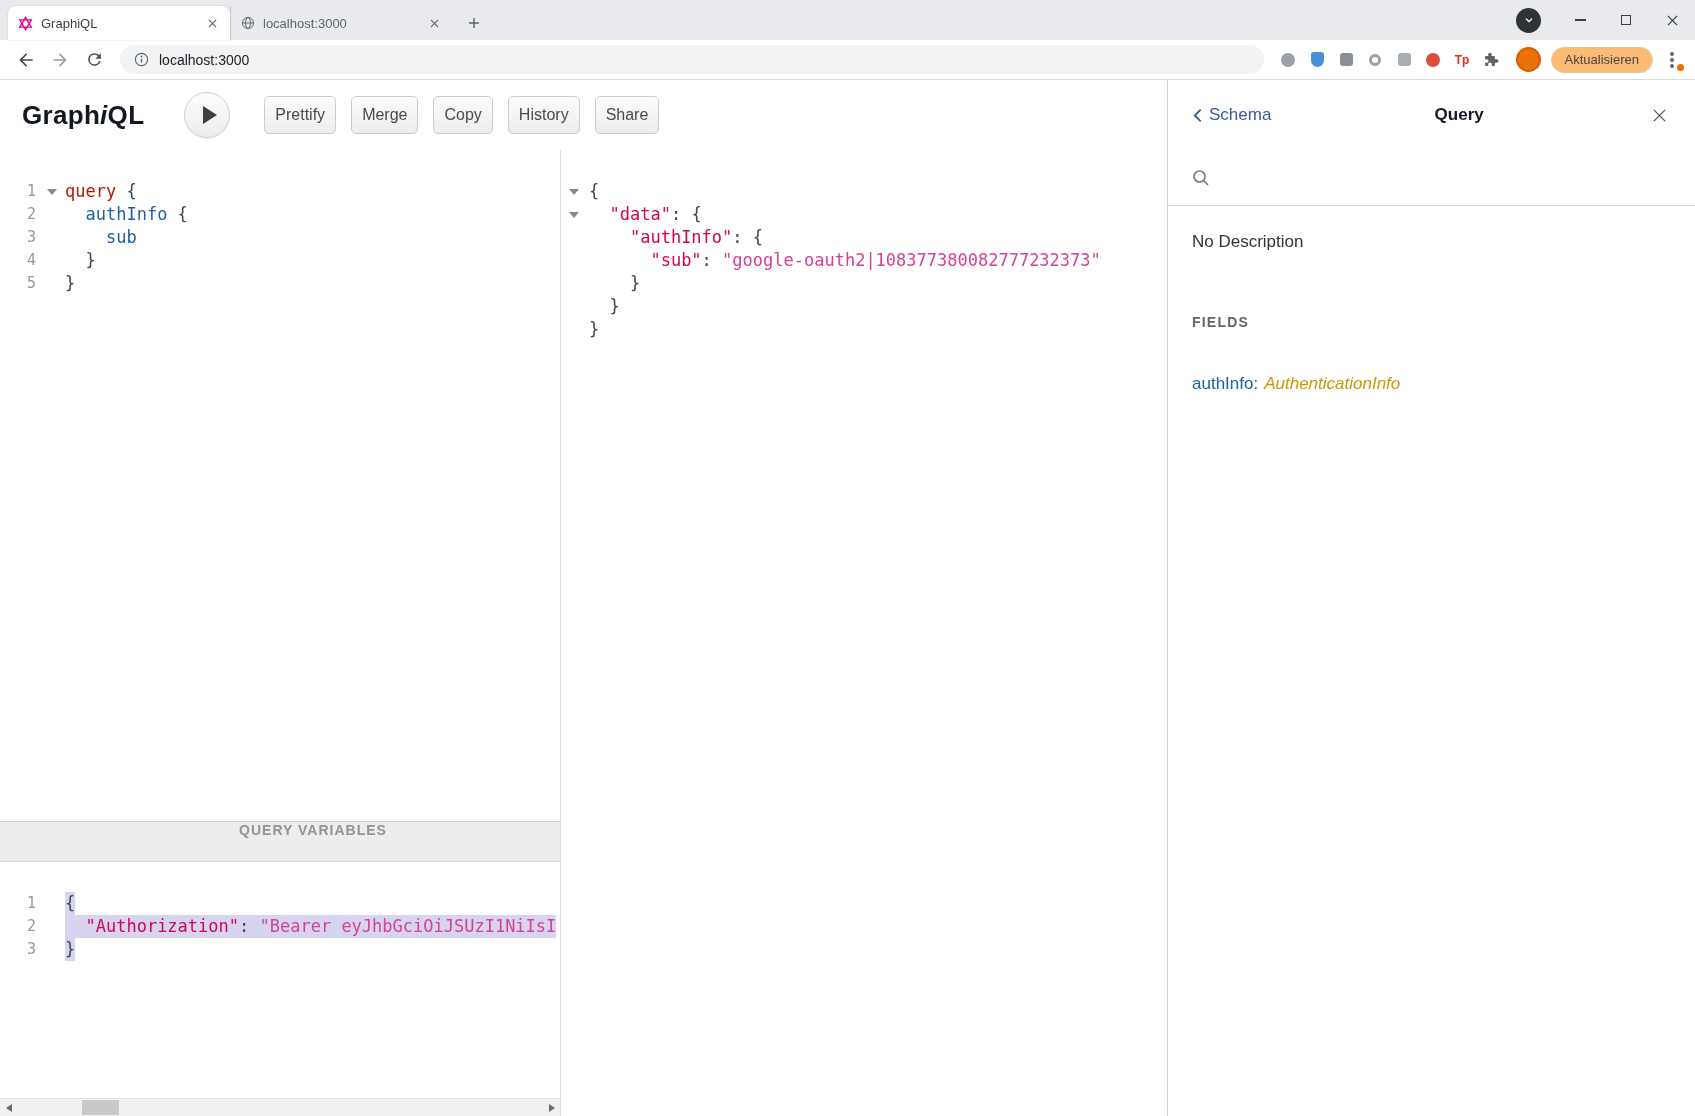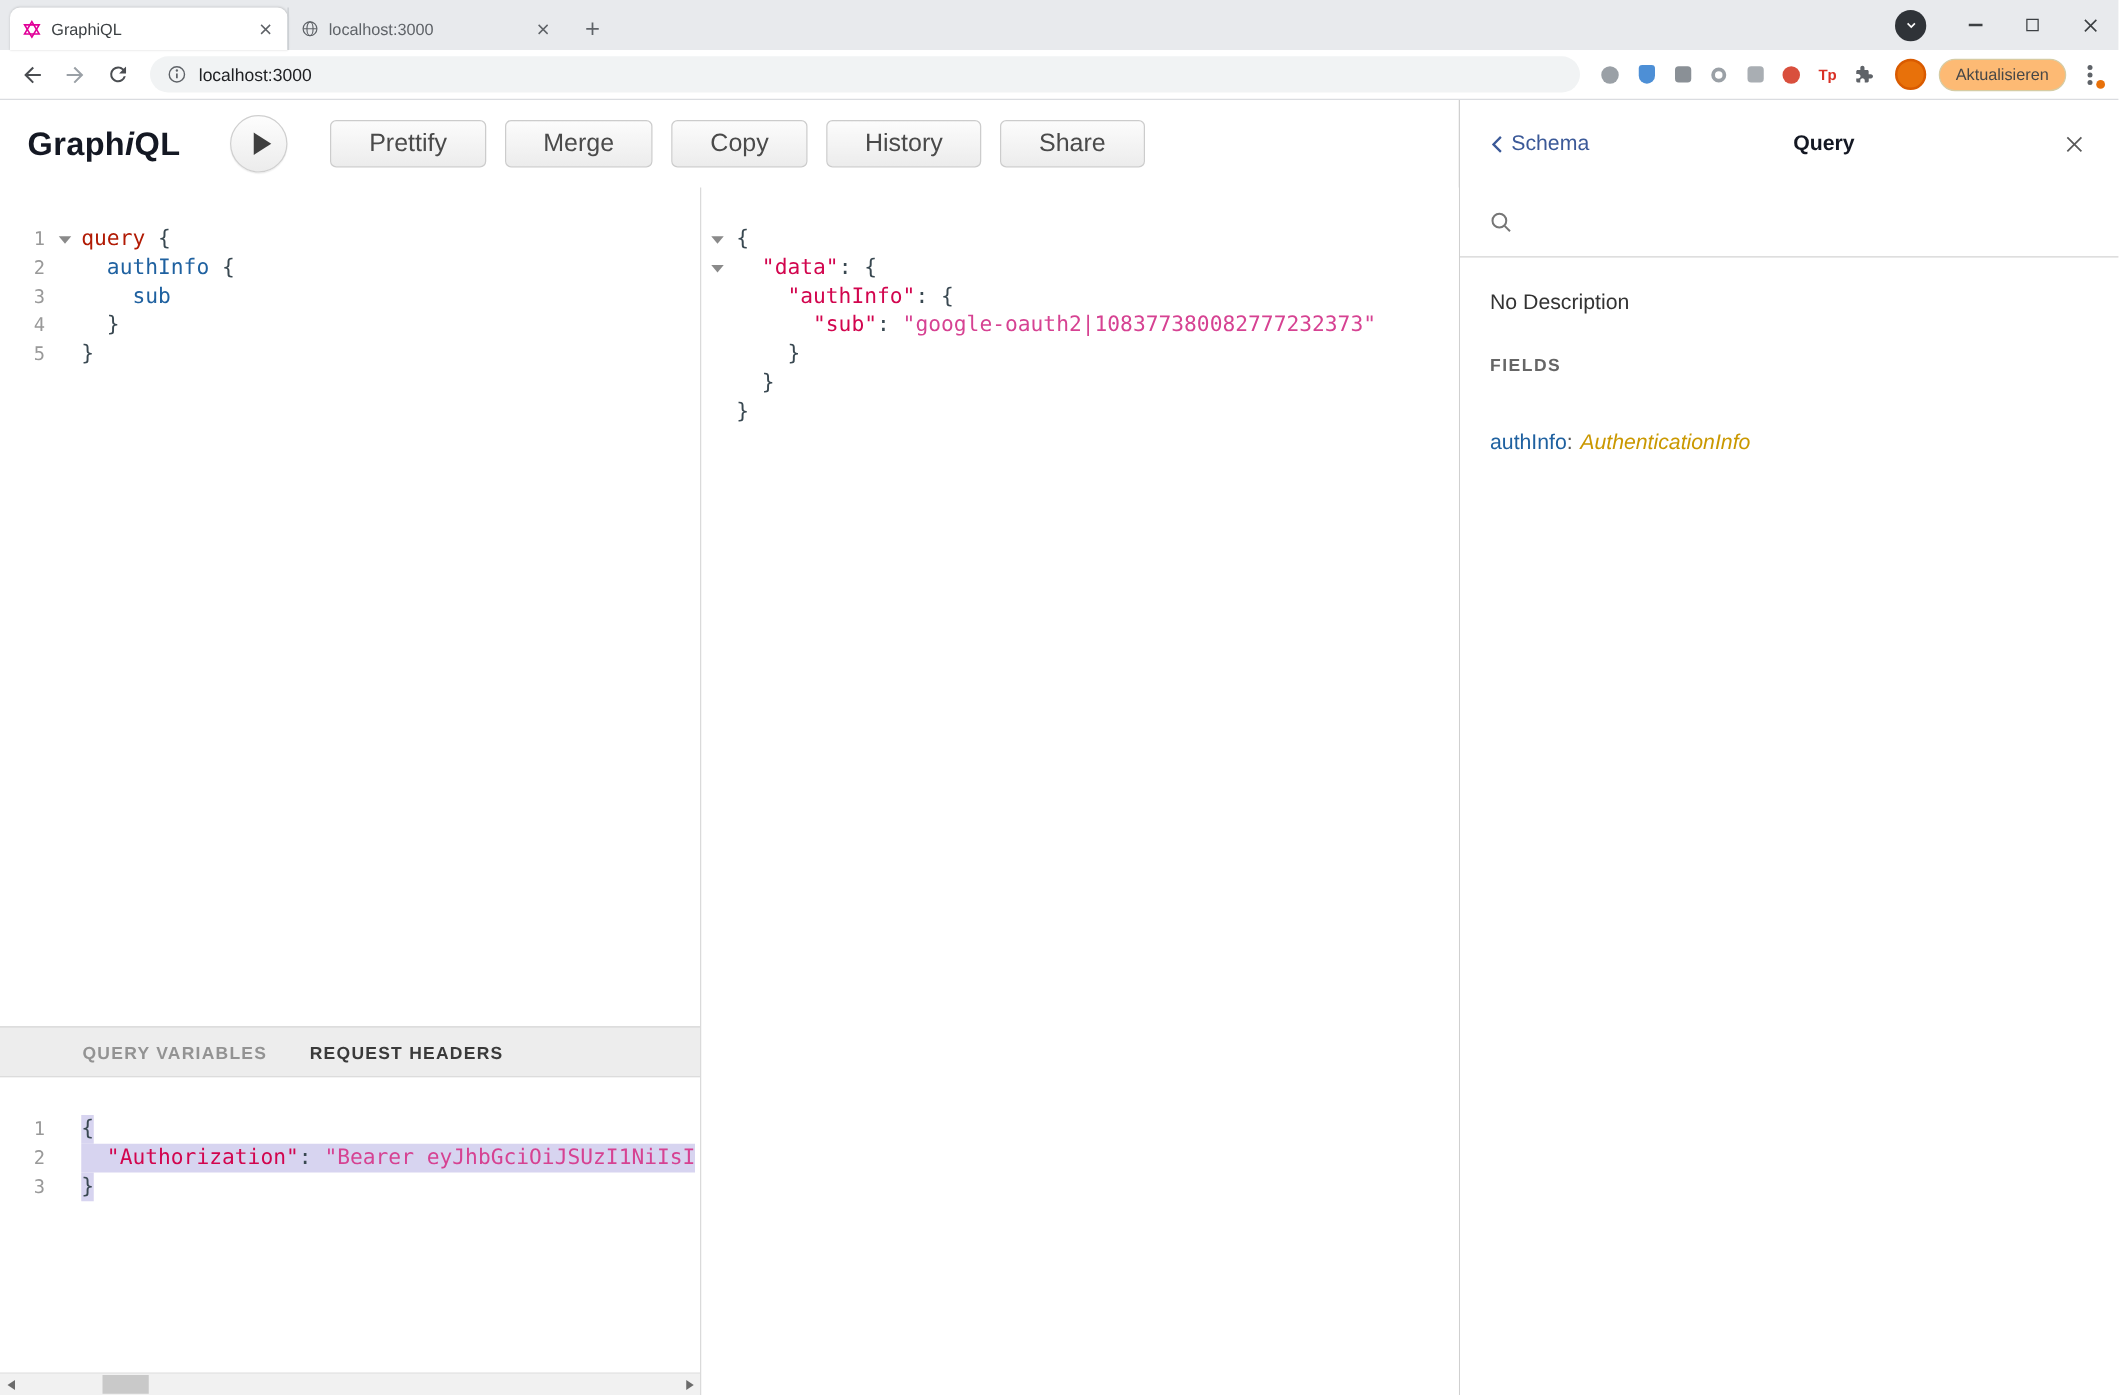--- a/index.html
+++ b/index.html
@@ -46,21 +46,21 @@
   .main-left{width:1167px;flex:none;display:flex;flex-direction:column;}
   .topbar{height:70px;flex:none;display:flex;align-items:center;padding-left:22px;}
   .logo{font-size:26px;font-weight:bold;color:#141823;margin-right:40px;letter-spacing:.3px;}
   .logo em{font-style:italic;}
   .execute{width:46px;height:46px;border-radius:50%;border:1px solid #CFCFCF;flex:none;
            background:linear-gradient(#FDFDFD,#ECECEC);display:flex;align-items:center;justify-content:center;
            cursor:pointer;margin-right:34px;box-shadow:0 1px 1px rgba(0,0,0,.08);}
   .play-triangle{width:0;height:0;border-top:9px solid transparent;border-bottom:9px solid transparent;
                  border-left:14px solid #3F3F3F;margin-left:5px;}
   .tb-group{display:flex;gap:15px;}
-  .tb-btn{height:38px;padding:0 30px;font-size:20px;color:#4A4A4A;font-family:inherit;
+  .tb-btn{height:38px;padding:0 10px;font-size:16px;color:#4A4A4A;font-family:inherit;
           background:linear-gradient(#FCFCFC,#ECECEC);border:1px solid #CCC;border-radius:5px;cursor:pointer;}
 
   .workspace{position:relative;flex:1;}
   .query-pane{position:absolute;top:0;bottom:0;left:0;width:561px;border-right:1px solid #DADADA;background:#fff;}
   .result-pane{position:absolute;top:0;bottom:0;left:562px;right:0;overflow:hidden;background:#fff;}
 
   
   .code-editor{font-family:"DejaVu Sans Mono","Liberation Mono",monospace;font-size:17px;background:#fff;
                overflow:hidden;padding-top:30px;}
   #query-editor{position:absolute;top:0;left:0;right:0;height:671px;}
@@ -77,21 +77,21 @@
   .content.sel{background:var(--c-sel,#D7D4F0);}
   .tk-kw{color:var(--c-kw,#B11A04);}
   .tk-prop{color:var(--c-field,#1F61A0);}
   .tk-key{color:var(--c-key,#D2054E);}
   .tk-str{color:var(--c-str,#D64292);}
   .tk-pn{color:#394851;}
 
   
   .var-titlebar{position:absolute;top:671px;height:41px;left:0;right:0;background:#EDEDED;
                 border-top:1px solid #D6D6D6;border-bottom:1px solid #D6D6D6;
-                display:flex;align-items:center;padding-left:66px;gap:34px;}
+                display:flex;align-items:center;padding-left:66px;gap:34px;flex-direction:column;}
   .var-tab{font-size:14px;font-weight:bold;letter-spacing:1px;color:#939393;cursor:pointer;}
   .var-tab.active{color:#3A3A3A;}
 
   
   .hscroll{position:absolute;bottom:0;height:18px;left:0;right:0;background:#F1F1F1;border-top:1px solid #E3E3E3;}
   .sb-arrow{position:absolute;top:0;width:17px;height:17px;display:flex;align-items:center;justify-content:center;}
   .sb-arrow.left{left:0;}
   .sb-arrow.right{right:0;}
   .sb-arrow.left::after{content:"";border-top:4.5px solid transparent;border-bottom:4.5px solid transparent;border-right:6px solid #6B6B6B;}
   .sb-arrow.right::after{content:"";border-top:4.5px solid transparent;border-bottom:4.5px solid transparent;border-left:6px solid #6B6B6B;}
@@ -101,21 +101,21 @@
   .docs-pane{flex:1;border-left:1px solid #D0D0D0;display:flex;flex-direction:column;background:#fff;}
   .docs-header{height:70px;flex:none;display:flex;align-items:center;padding:0 24px;gap:48px;}
   .docs-back{display:flex;align-items:center;gap:6px;color:var(--c-doclink,#3B5998);font-size:17px;cursor:pointer;flex:none;text-decoration:none;}
   .docs-title{flex:1;text-align:center;font-weight:bold;font-size:17px;color:#141823;}
   .docs-close{flex:none;cursor:pointer;display:flex;align-items:center;justify-content:center;width:24px;height:24px;}
   .docs-search{height:56px;flex:none;display:flex;align-items:center;gap:11px;padding:0 24px;border-bottom:1px solid #D4D4D4;}
   .docs-search input{border:none;outline:none;flex:1;font-size:17px;font-family:inherit;color:#333;background:transparent;}
   .docs-search input::placeholder{color:#999;}
   .docs-content{padding:26px 24px;font-size:17px;}
   .no-desc{color:#333;}
-  .fields-header{margin-top:32px;font-size:14px;font-weight:bold;letter-spacing:1.2px;color:#666;}
+  .fields-header{margin-top:62px;font-size:14px;font-weight:bold;letter-spacing:1.2px;color:#666;}
   .doc-field{margin-top:44px;}
   .field-name{color:var(--c-field,#1F61A0);cursor:pointer;text-decoration:none;}
   .colon{color:#555;margin-right:6px;}
   .type-name{color:var(--c-type,#CA9800);cursor:pointer;text-decoration:none;font-style:italic;}
   .field-desc{margin-top:24px;padding-left:6px;color:#70757A;}
 </style>
 </head>
 <body>
 
 <div class="screen">

